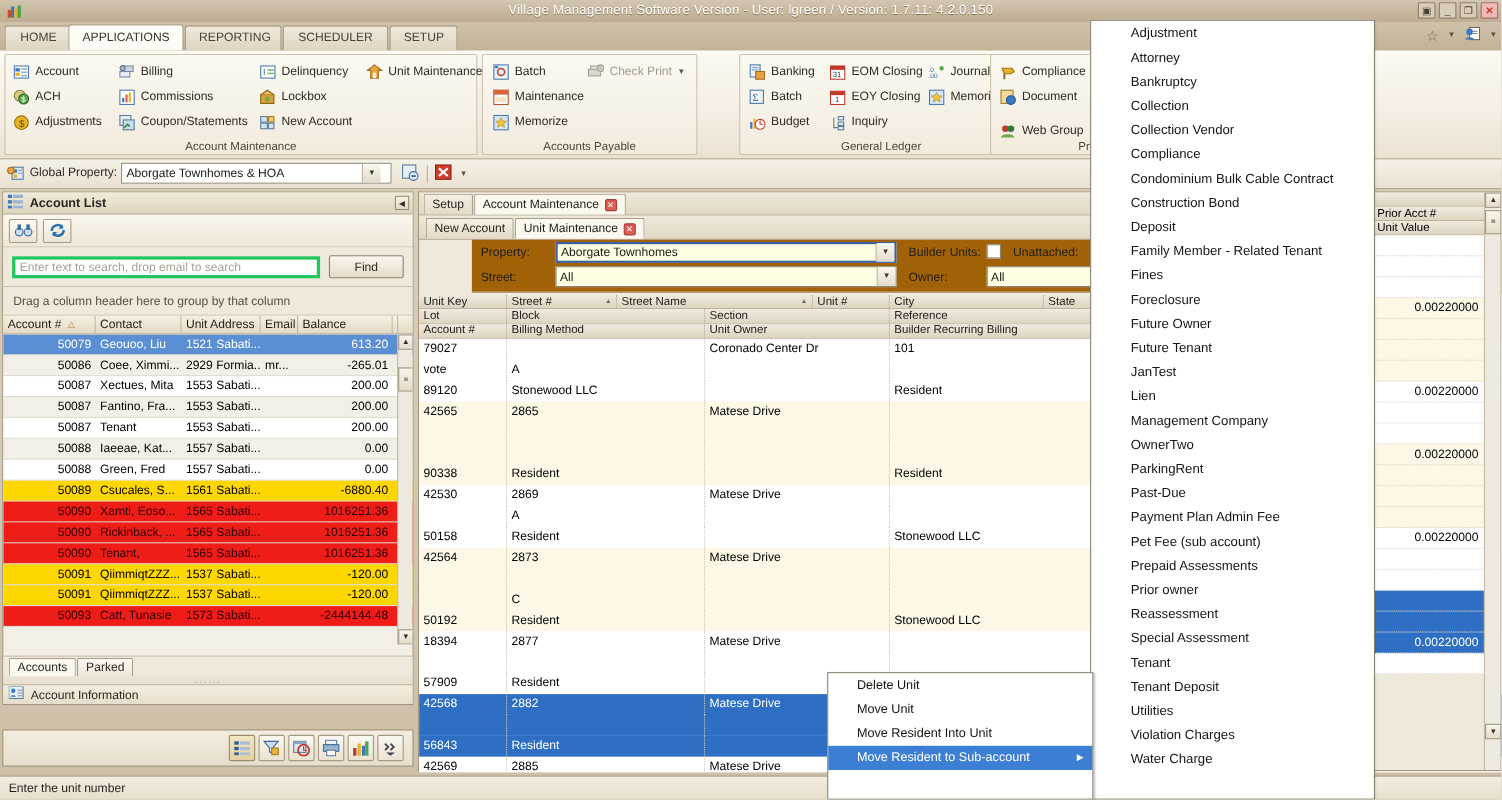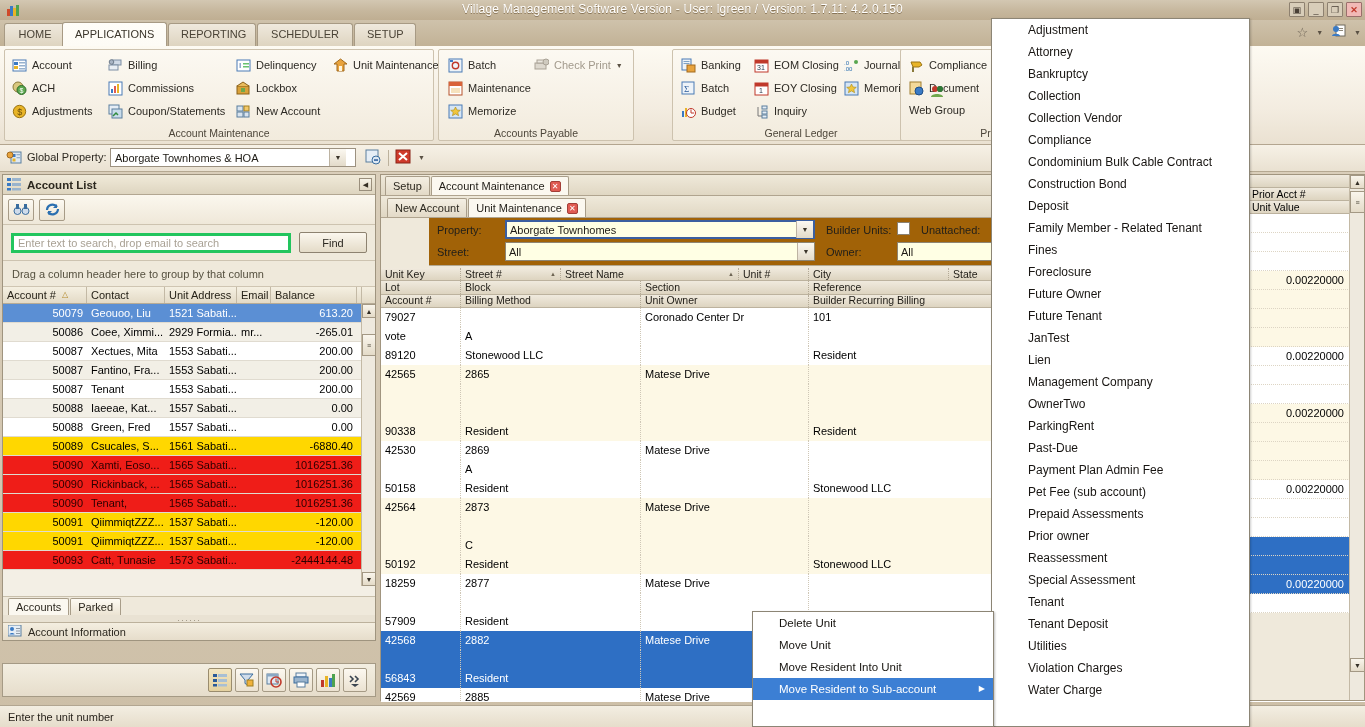--- a/index.html
+++ b/index.html
@@ -576,21 +576,21 @@
             </svg></span>
         <span>Compliance</span>
       </div>
       <div class="ritem" style="left:5px;top:27px;">
         <span class="ico"><svg width="15" height="15">
               <rect x="1" y="1" width="11" height="12" fill="#f3d99a" stroke="#a07e30"></rect>
               <circle cx="10" cy="10" r="4" fill="#3a7ac4" stroke="#1e4f8a"></circle>
             </svg></span>
         <span>Document</span>
       </div>
-      <div class="ritem" style="left:5px;top:34px;flex-direction:column;">
+      <div class="ritem" style="left:5px;top:58px;">
         <span class="ico"><svg width="15" height="15">
               <circle cx="5" cy="5" r="3" fill="#c0392b"></circle>
               <circle cx="10" cy="5" r="3" fill="#2f7a36"></circle>
               <path d="M1 13c0-4 12-4 12 0z" fill="#6fa84c"></path>
             </svg></span>
         <span>Web Group</span>
       </div>
       <div class="rgroup-label">Property</div>
     </div>
   </div>
@@ -1074,21 +1074,21 @@
             </div>
             <div class="dg-row c">
               <div class="dg-c" style="width: 80px;">50192</div>
               <div class="dg-c" style="width: 180px;">Resident</div>
               <div class="dg-c" style="width: 168px;"></div>
               <div class="dg-c" style="width: 210px;">Stonewood LLC</div>
               <div class="dg-c" style="width: 200px;">Standard Billing</div>
               <div class="dg-c" style="width: 132px;">Standard Billing</div>
             </div>
             <div class="dg-row w">
-              <div class="dg-c" style="width: 80px;">18259</div>
+              <div class="dg-c" style="width: 80px;">18394</div>
               <div class="dg-c" style="width: 180px;">2877</div>
               <div class="dg-c" style="width: 168px;">Matese Drive</div>
               <div class="dg-c" style="width: 210px;"></div>
               <div class="dg-c" style="width: 200px;">Henderson</div>
               <div class="dg-c" style="width: 132px;">NV</div>
             </div>
             <div class="dg-row w">
               <div class="dg-c" style="width: 80px;"></div>
               <div class="dg-c" style="width: 180px;"></div>
               <div class="dg-c" style="width: 168px;"></div>

